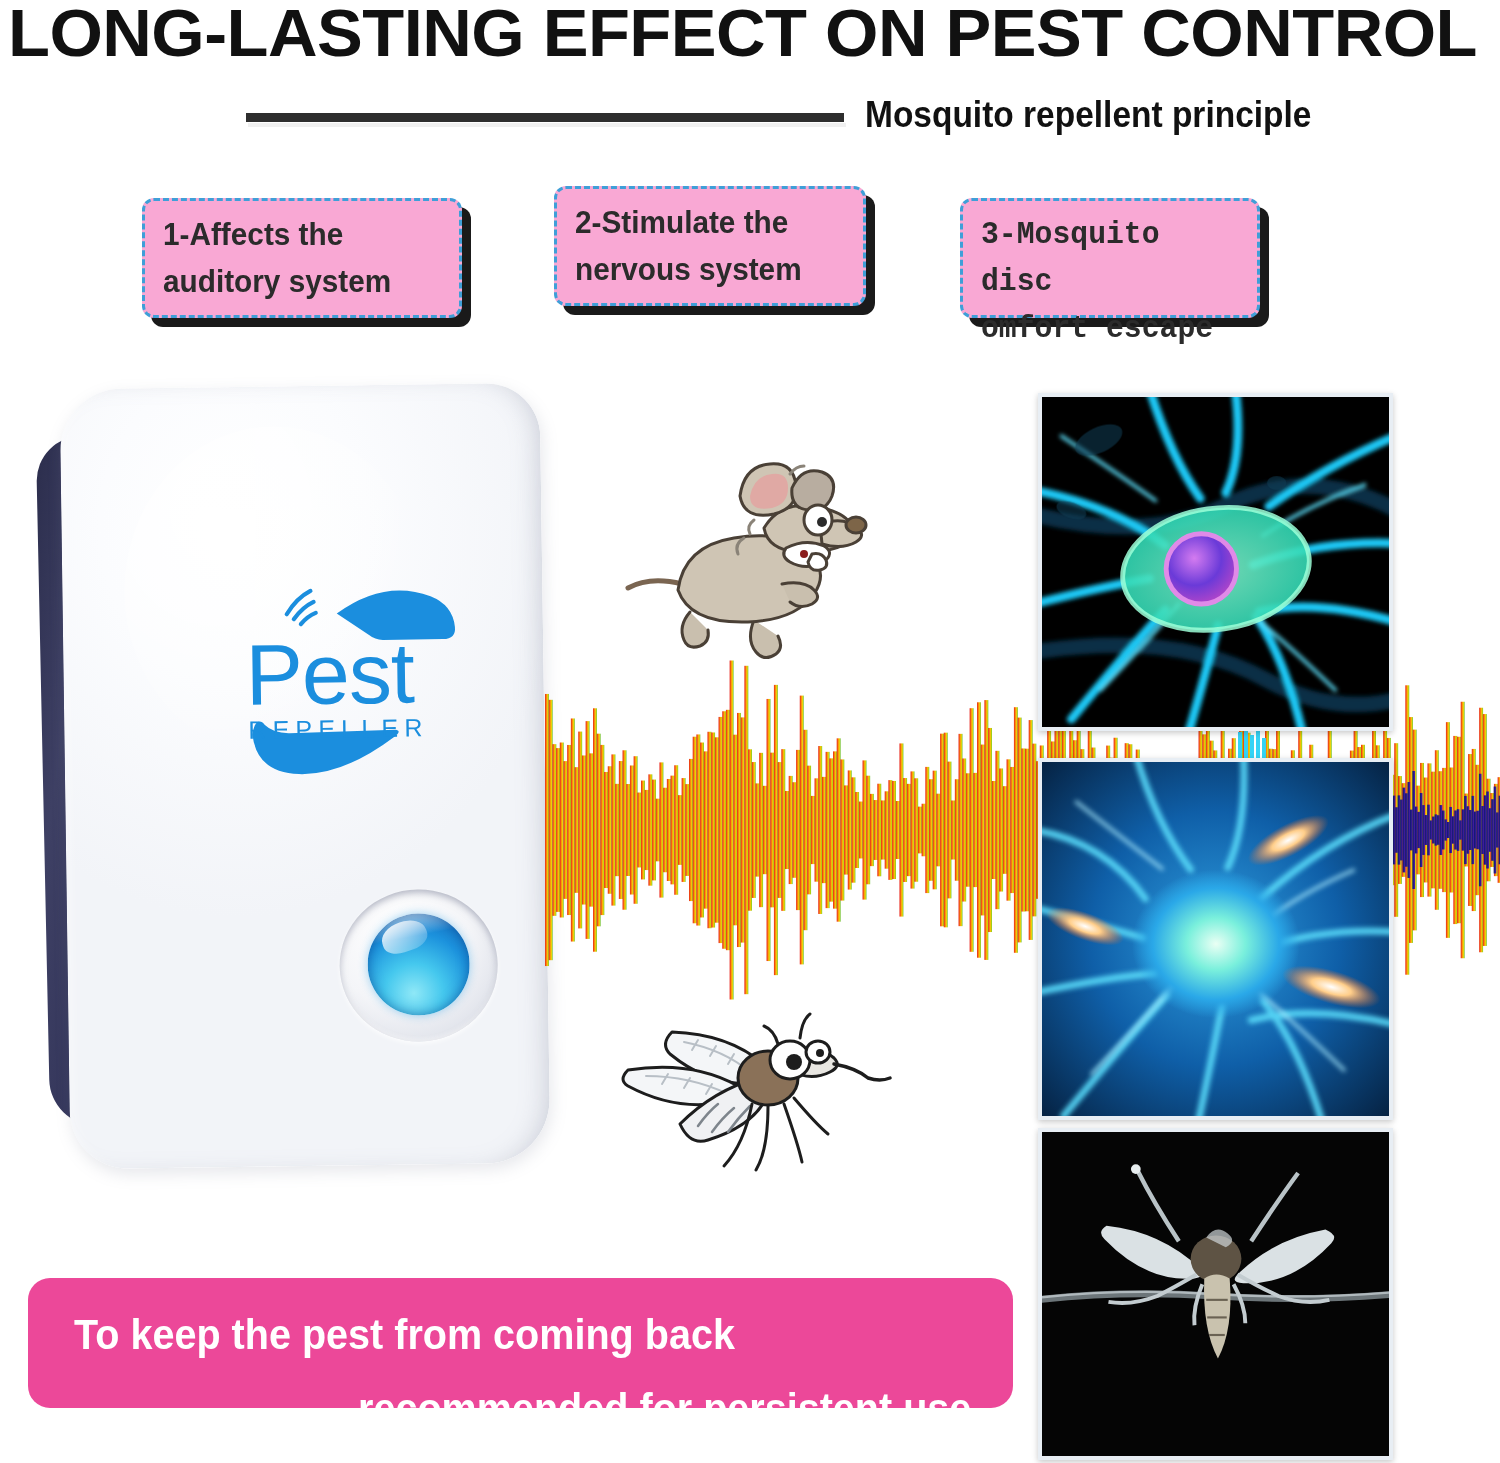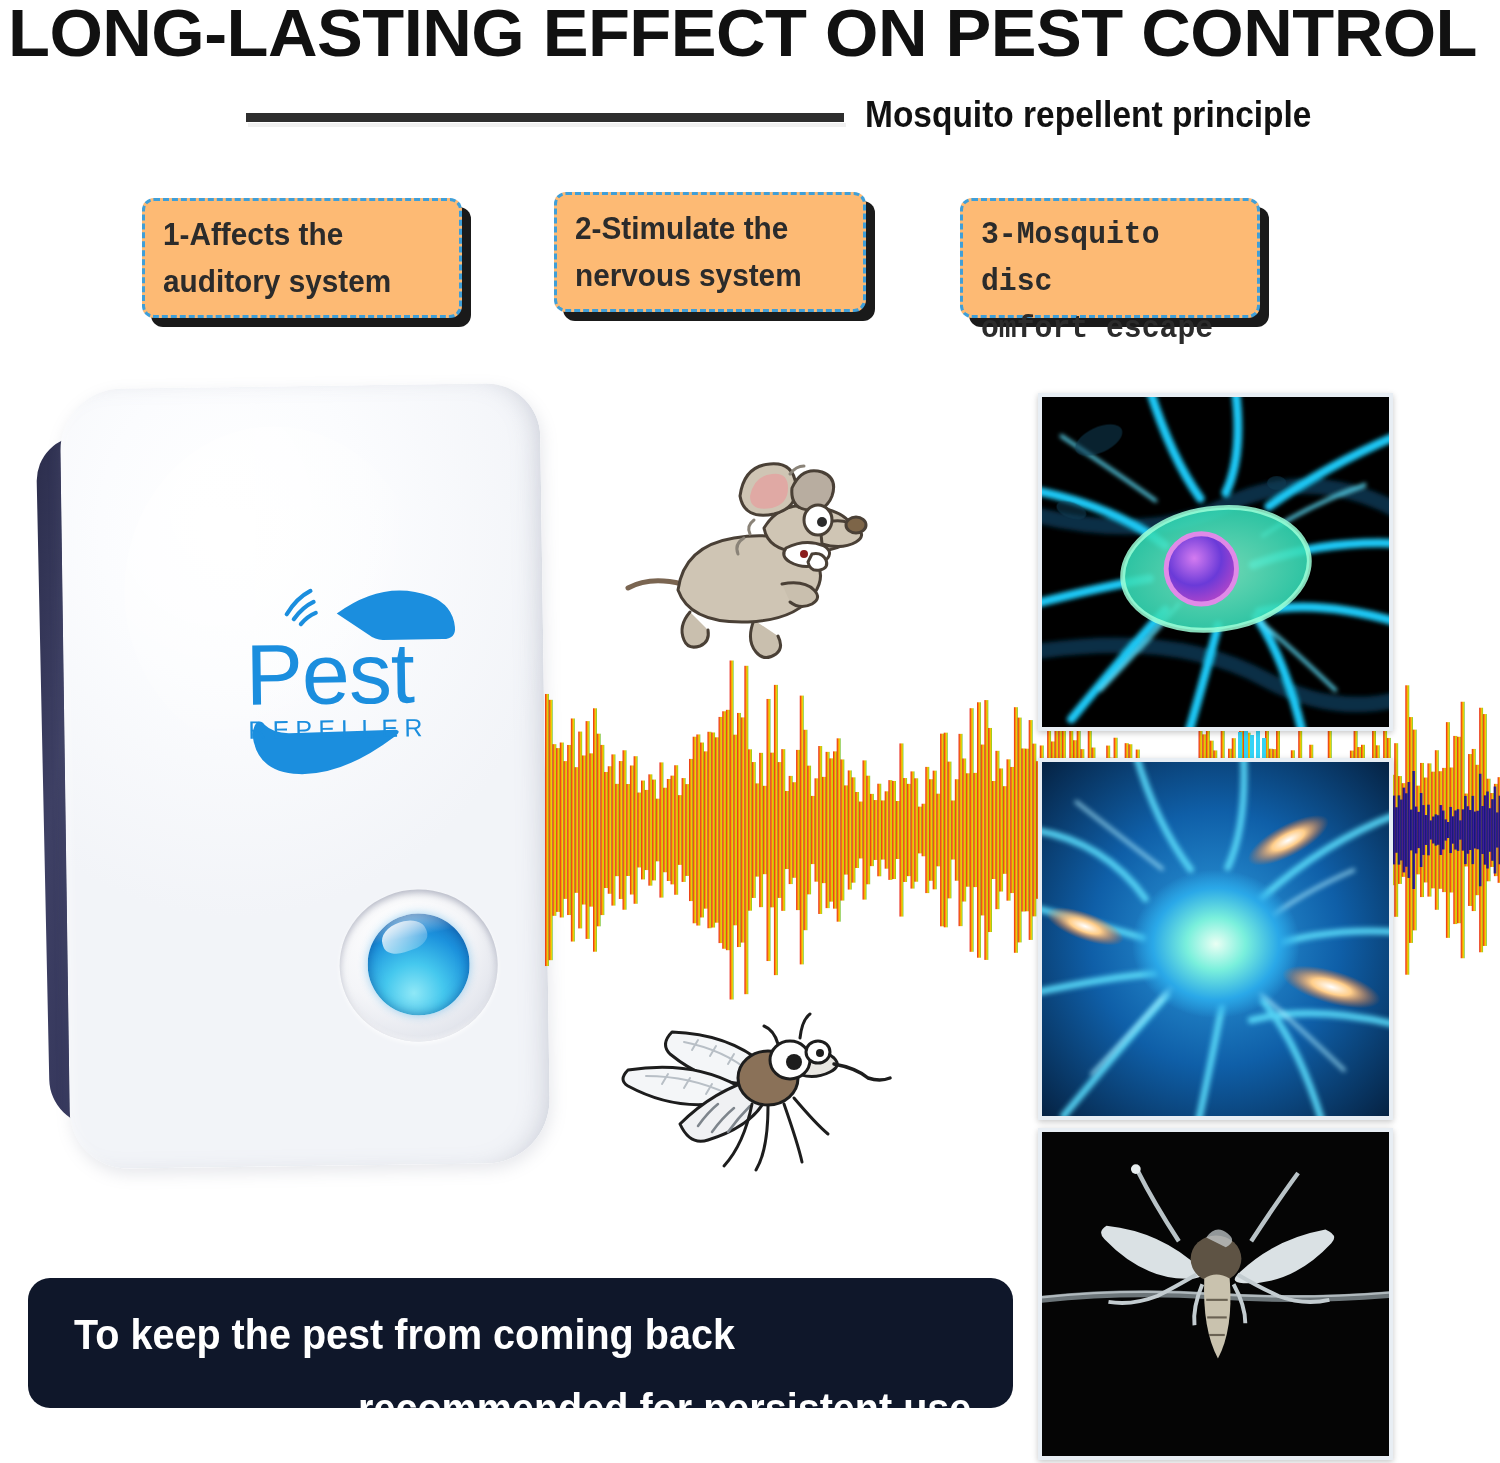--- a/index.html
+++ b/index.html
@@ -28,33 +28,33 @@
     background:#2e2e2e;
   }
   #divider-shadow {
     position:absolute; left:248px; top:123px; width:598px; height:4px;
     background:#f0f0f0;
   }
 
   
   .step-box {
     position:absolute; height:120px;
-    background:#fdba74;
+    background:#f9a8d4;
     border:3px dashed #3f9fd8;
     border-radius:12px;
     box-shadow:9px 9px 0 0 #1a1a1a;
   }
   .step-text {
     position:absolute; left:18px; top:10px; right:6px;
     font-weight:bold; font-size:31px; line-height:47px;
     color:#2b2b2b;
     transform:scaleX(0.96); transform-origin:left top;
   }
   #step1 { left:142px; top:198px; width:320px; }
-  #step2 { left:554px; top:192px; width:312px; }
+  #step2 { left:554px; top:186px; width:312px; }
   #step3 { left:960px; top:198px; width:300px;font-family:Liberation Mono, monospace; }
 
   
   #device {
     position:absolute; left:35px; top:376px; width:525px; height:800px;
   }
   #device-side {
     position:absolute; left:8px; top:60px; width:88px; height:690px;
     background:linear-gradient(100deg,#2b2d4c 0%,#3e4064 35%,#33355a 70%,#262840 100%);
     border-radius:46px 20px 20px 46px;
@@ -130,21 +130,21 @@
     overflow:hidden;
   }
   .photo svg { width:100%; height:100%; display:block; }
   #photo1 { top:393px; width:355px; height:338px; }
   #photo2 { top:758px; width:355px; height:362px; }
   #photo3 { top:1128px; width:355px; height:332px; }
 
   
   #banner {
     position:absolute; left:28px; top:1278px; width:985px; height:130px;
-    background:#0f172a; border-radius:22px;
+    background:#ec4899; border-radius:22px;
   }
   .banner-line {
     position:absolute; color:#ffffff; font-weight:bold;
     font-size:43px; line-height:52px; white-space:nowrap;
     transform:scaleX(0.92); transform-origin:left center;
   }
   #banner-line1 { left:46px; top:30px; }
   #banner-line2 { left:330px; top:104px; }
 </style>
 </head>

